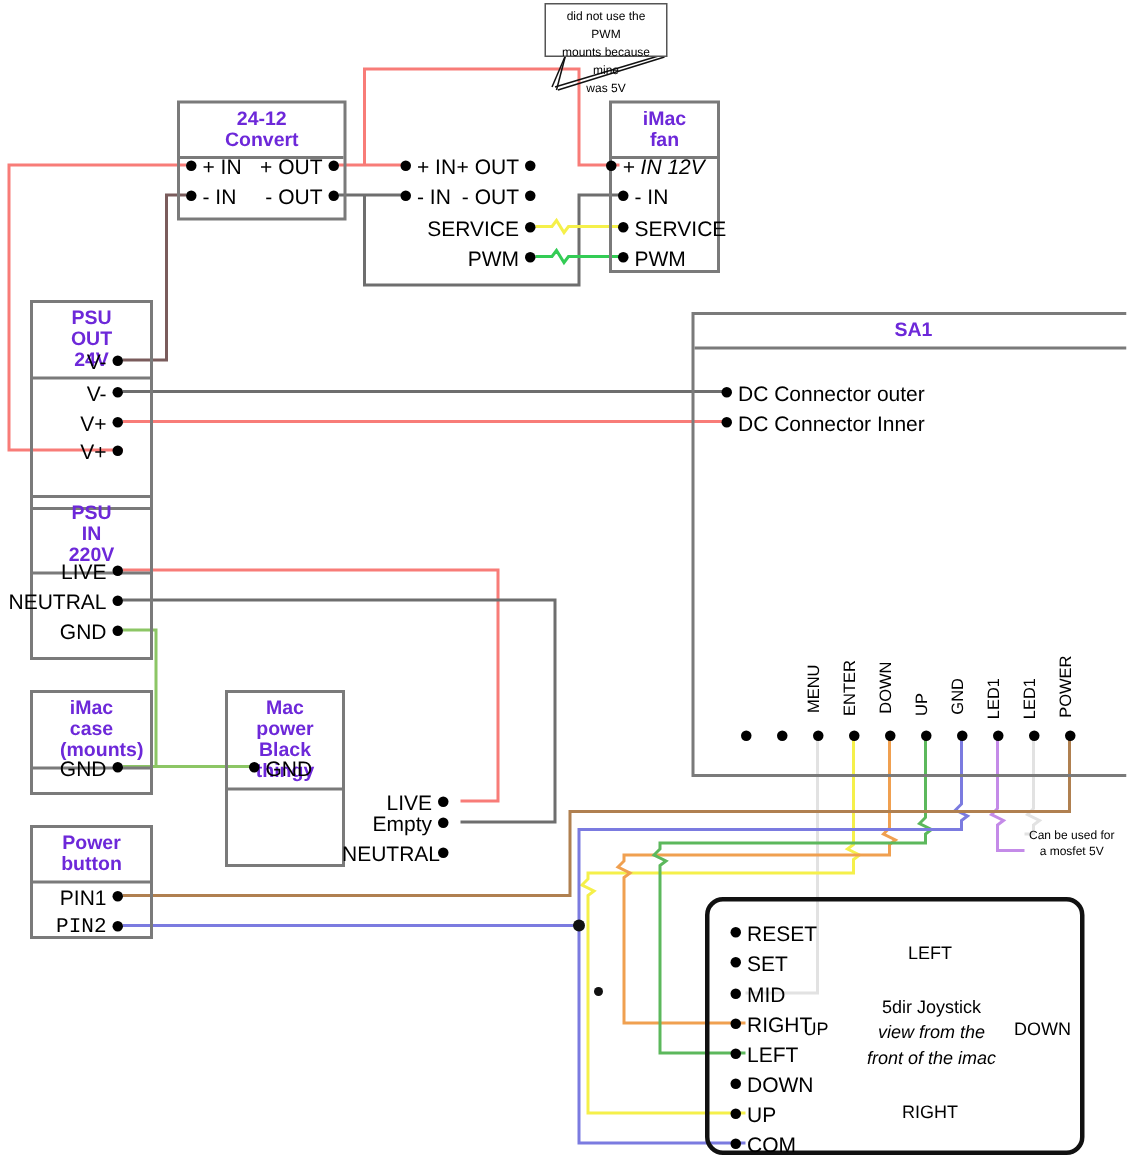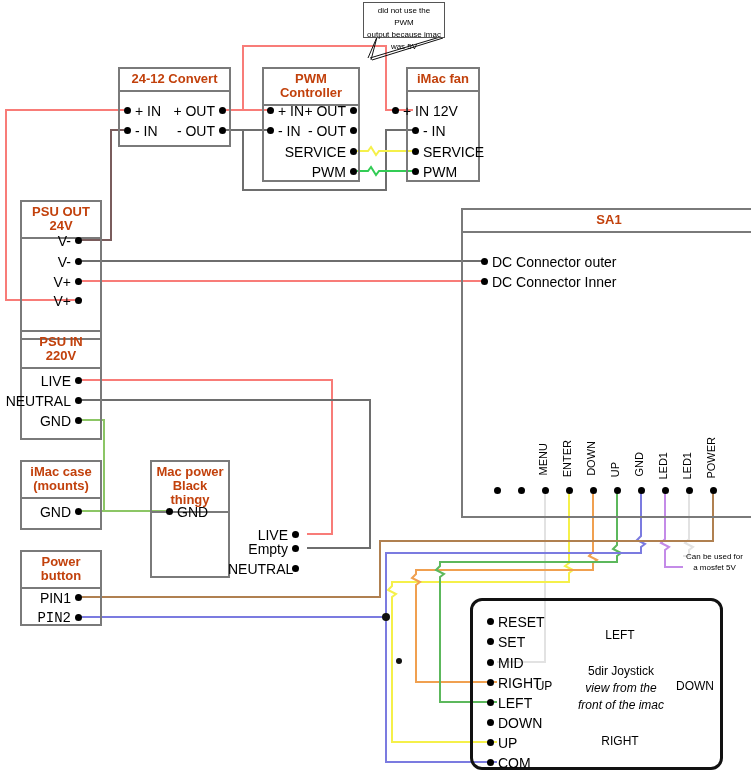--- a/index.html
+++ b/index.html
@@ -2,23 +2,23 @@
 <html><head>
 <meta charset="utf-8">
 <title>iMac Power Wiring Diagram</title>
 <style>
   html,body{margin:0;padding:0;background:#ffffff;}
   body{font-family:"Liberation Sans","DejaVu Sans",sans-serif;}
   #canvas{position:relative;width:751px;height:773px;background:#fff;overflow:hidden;}
   #wires{position:absolute;left:0;top:0;width:751px;height:773px;}
   .box{position:absolute;border:2px solid #7a7a7a;background:transparent;box-sizing:border-box;}
   .box.rounded{border:3px solid #111;border-radius:12px;}
-  .box-title{font-weight:bold;font-size:13px;text-align:center;color:#c2410c;
+  .box-title{font-weight:bold;font-size:13px;text-align:center;color:#6d28d9;
              border-bottom:2px solid #7a7a7a;box-sizing:border-box;
-             padding:3px 2px 4px;line-height:14px;}
+             padding:3px 18px 4px;line-height:14px;}
   .pin{position:absolute;font-size:14px;color:#000;white-space:nowrap;line-height:10px;}
   .pin .dot{position:absolute;width:7px;height:7px;border-radius:50%;background:#000;top:1px;}
   .pin.left .dot{left:0;}
   .pin.left .lbl{margin-left:11px;}
   .pin.right{text-align:right;}
   .pin.right .dot{right:0;}
   .pin.right .lbl{margin-right:11px;}
   .vpin{position:absolute;font-size:11px;color:#000;white-space:nowrap;
         writing-mode:vertical-rl;transform:rotate(180deg);line-height:11px;}
   .vdot{position:absolute;width:7px;height:7px;border-radius:50%;background:#000;}
@@ -103,23 +103,20 @@
   </div>
   <div class="pin right" style="left:150px;top:106px;width:76px;">
     <span class="dot"></span>
     <span class="lbl">+ OUT</span>
   </div>
   <div class="pin right" style="left:150px;top:126px;width:76px;">
     <span class="dot"></span>
     <span class="lbl">- OUT</span>
   </div>
 
-  <div class="box" style="left:262px;top:67px;width:98px;height:115px;">
-    <div class="box-title">PWM Controller</div>
-  </div>
   <div class="pin left" style="left:267px;top:106px;">
     <span class="dot"></span>
     <span class="lbl">+ IN</span>
   </div>
   <div class="pin left" style="left:267px;top:126px;">
     <span class="dot"></span>
     <span class="lbl">- IN</span>
   </div>
   <div class="pin right" style="left:285px;top:106px;width:72px;">
     <span class="dot"></span>
@@ -134,40 +131,40 @@
     <span class="lbl">SERVICE</span>
   </div>
   <div class="pin right" style="left:285px;top:167px;width:72px;">
     <span class="dot"></span>
     <span class="lbl">PWM</span>
   </div>
 
   <div class="box" style="left:406px;top:67px;width:74px;height:115px;">
     <div class="box-title">iMac fan</div>
   </div>
-  <div class="pin left" style="left:392px;top:106px;">
+  <div class="pin left" style="left:404px;top:106px;font-style:italic;">
     <span class="dot"></span>
     <span class="lbl">+ IN 12V</span>
   </div>
   <div class="pin left" style="left:412px;top:126px;">
     <span class="dot"></span>
     <span class="lbl">- IN</span>
   </div>
   <div class="pin left" style="left:412px;top:147px;">
     <span class="dot"></span>
     <span class="lbl">SERVICE</span>
   </div>
   <div class="pin left" style="left:412px;top:167px;">
     <span class="dot"></span>
     <span class="lbl">PWM</span>
   </div>
 
   <div class="note" style="left:363px;top:2px;width:82px;height:36px;">
     <div>did not use the PWM</div>
-    <div>output because imac</div>
+    <div>mounts because mine</div>
     <div>was 5V</div>
   </div>
 
   <div class="box" style="left:20px;top:200px;width:82px;height:140px;">
     <div class="box-title">
       <div>PSU OUT</div>
       <div>24V</div>
     </div>
   </div>
   <div class="pin right" style="left:22px;top:236px;width:60px;">

